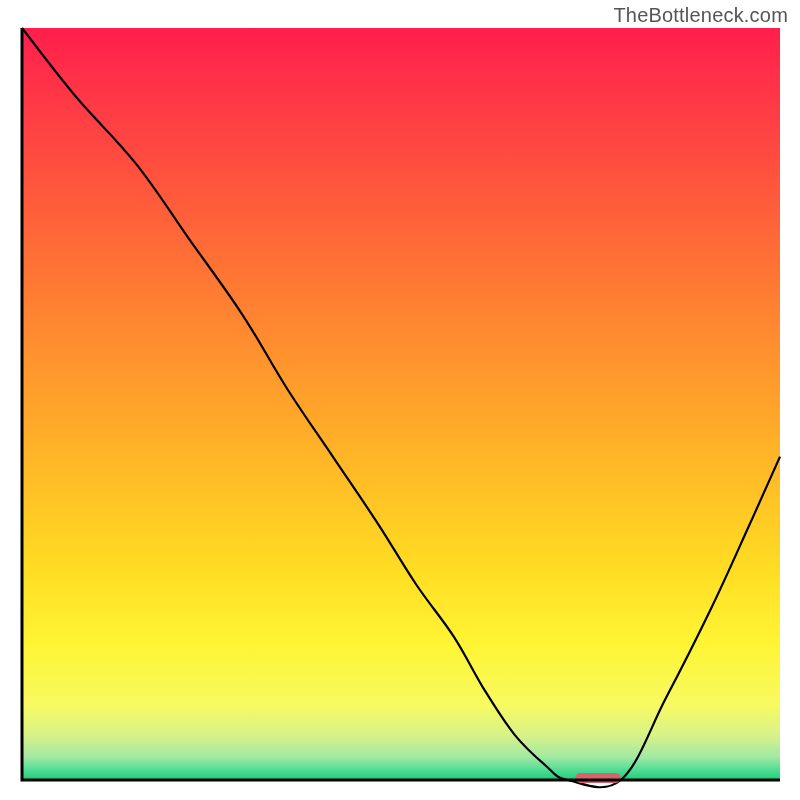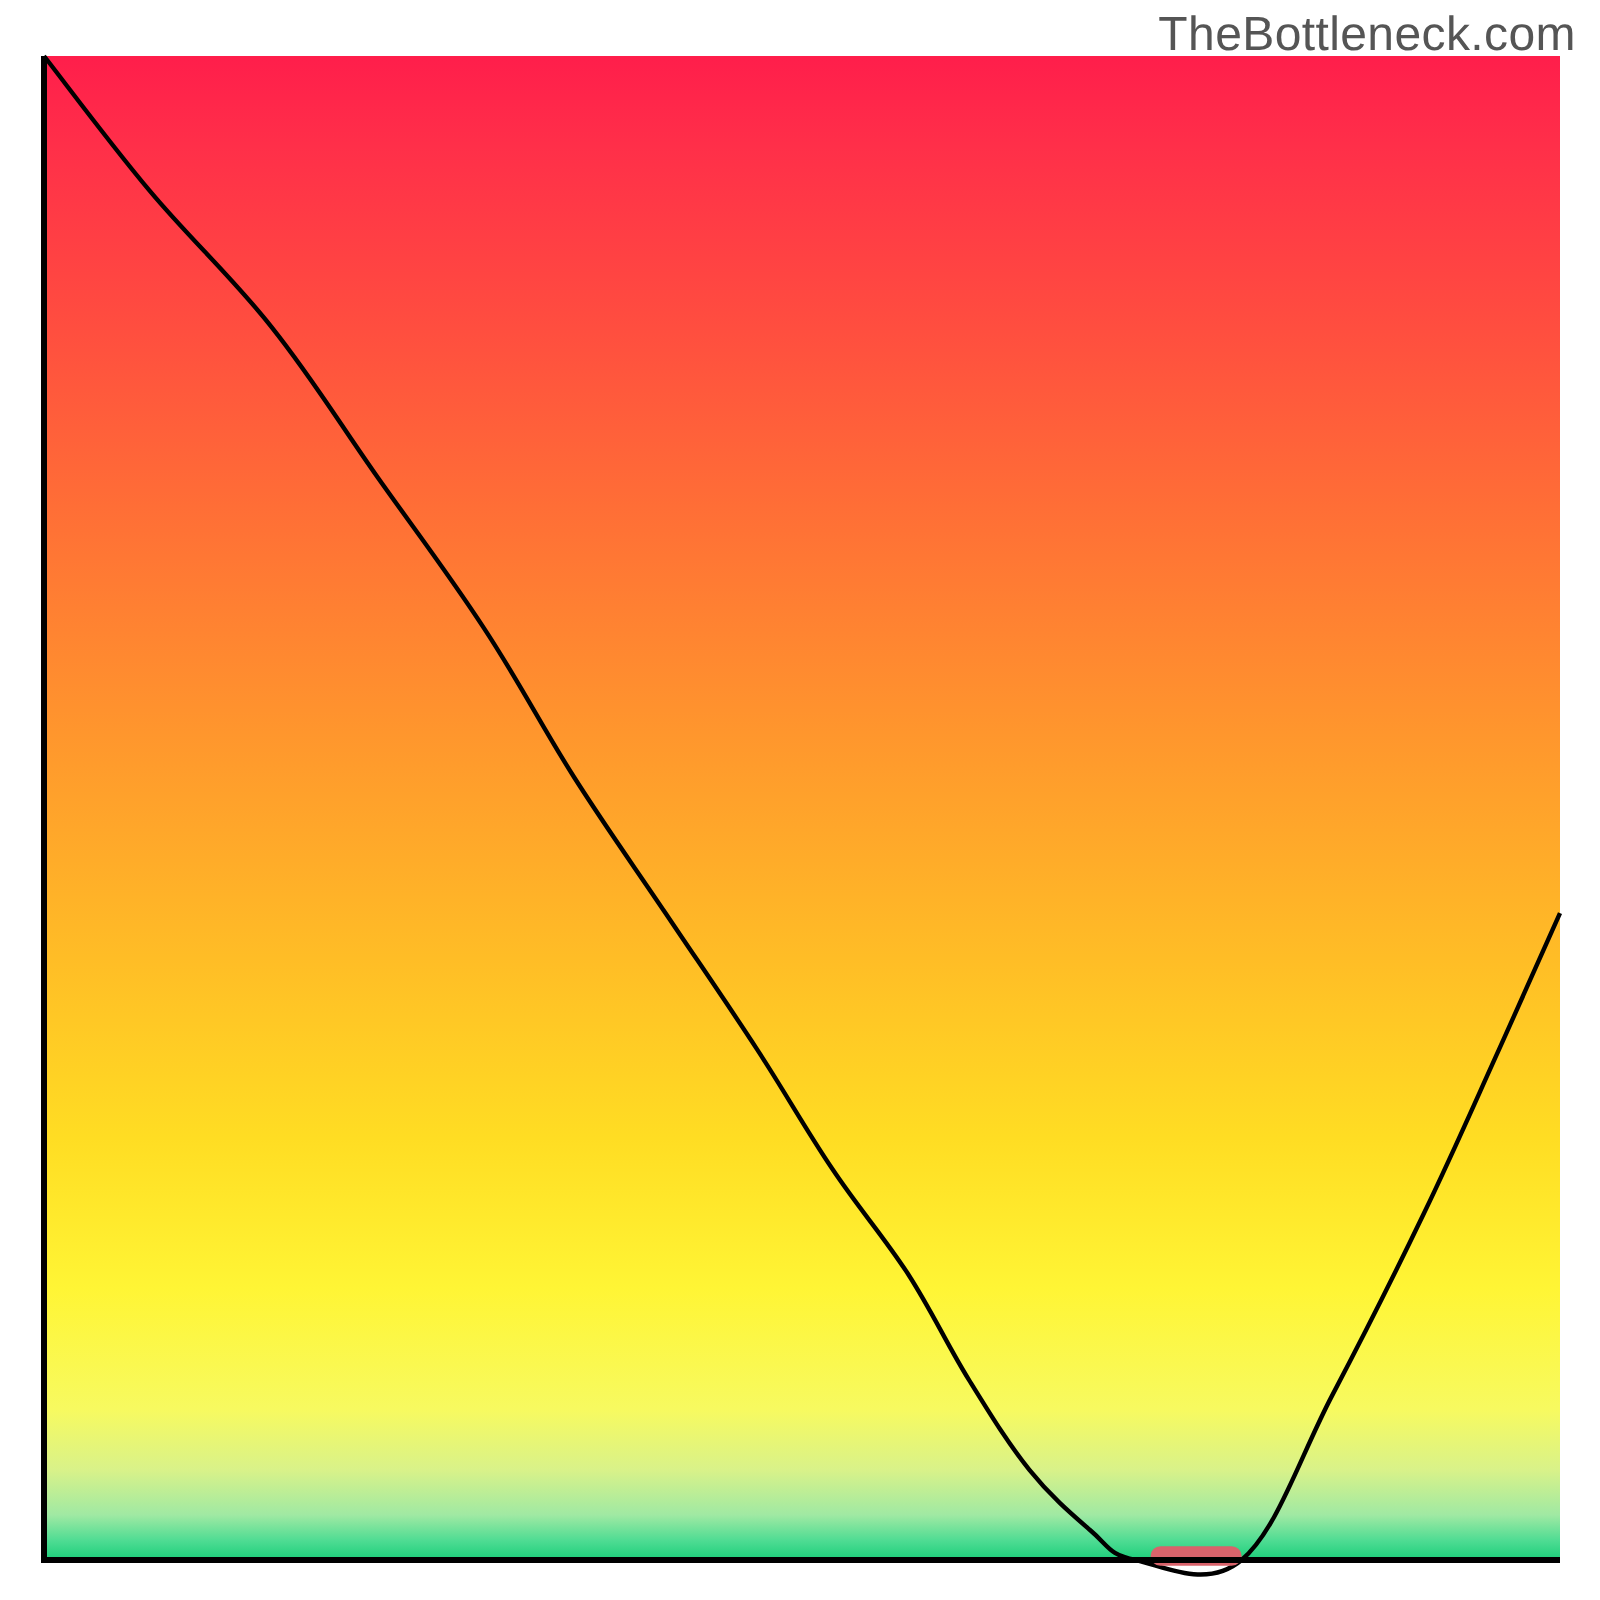--- a/index.html
+++ b/index.html
@@ -13,21 +13,21 @@
   .chart-container {
     position: relative;
     width: 800px;
     height: 800px;
     background: #ffffff;
   }
   .watermark {
     position: absolute;
     top: 4px;
     right: 12px;
-    font-size: 24px;
+    font-size: 20px;
     font-weight: 500;
     color: #555555;
     letter-spacing: 0.2px;
     z-index: 10;
   }
   svg.plot {
     position: absolute;
     top: 0;
     left: 0;
   }

